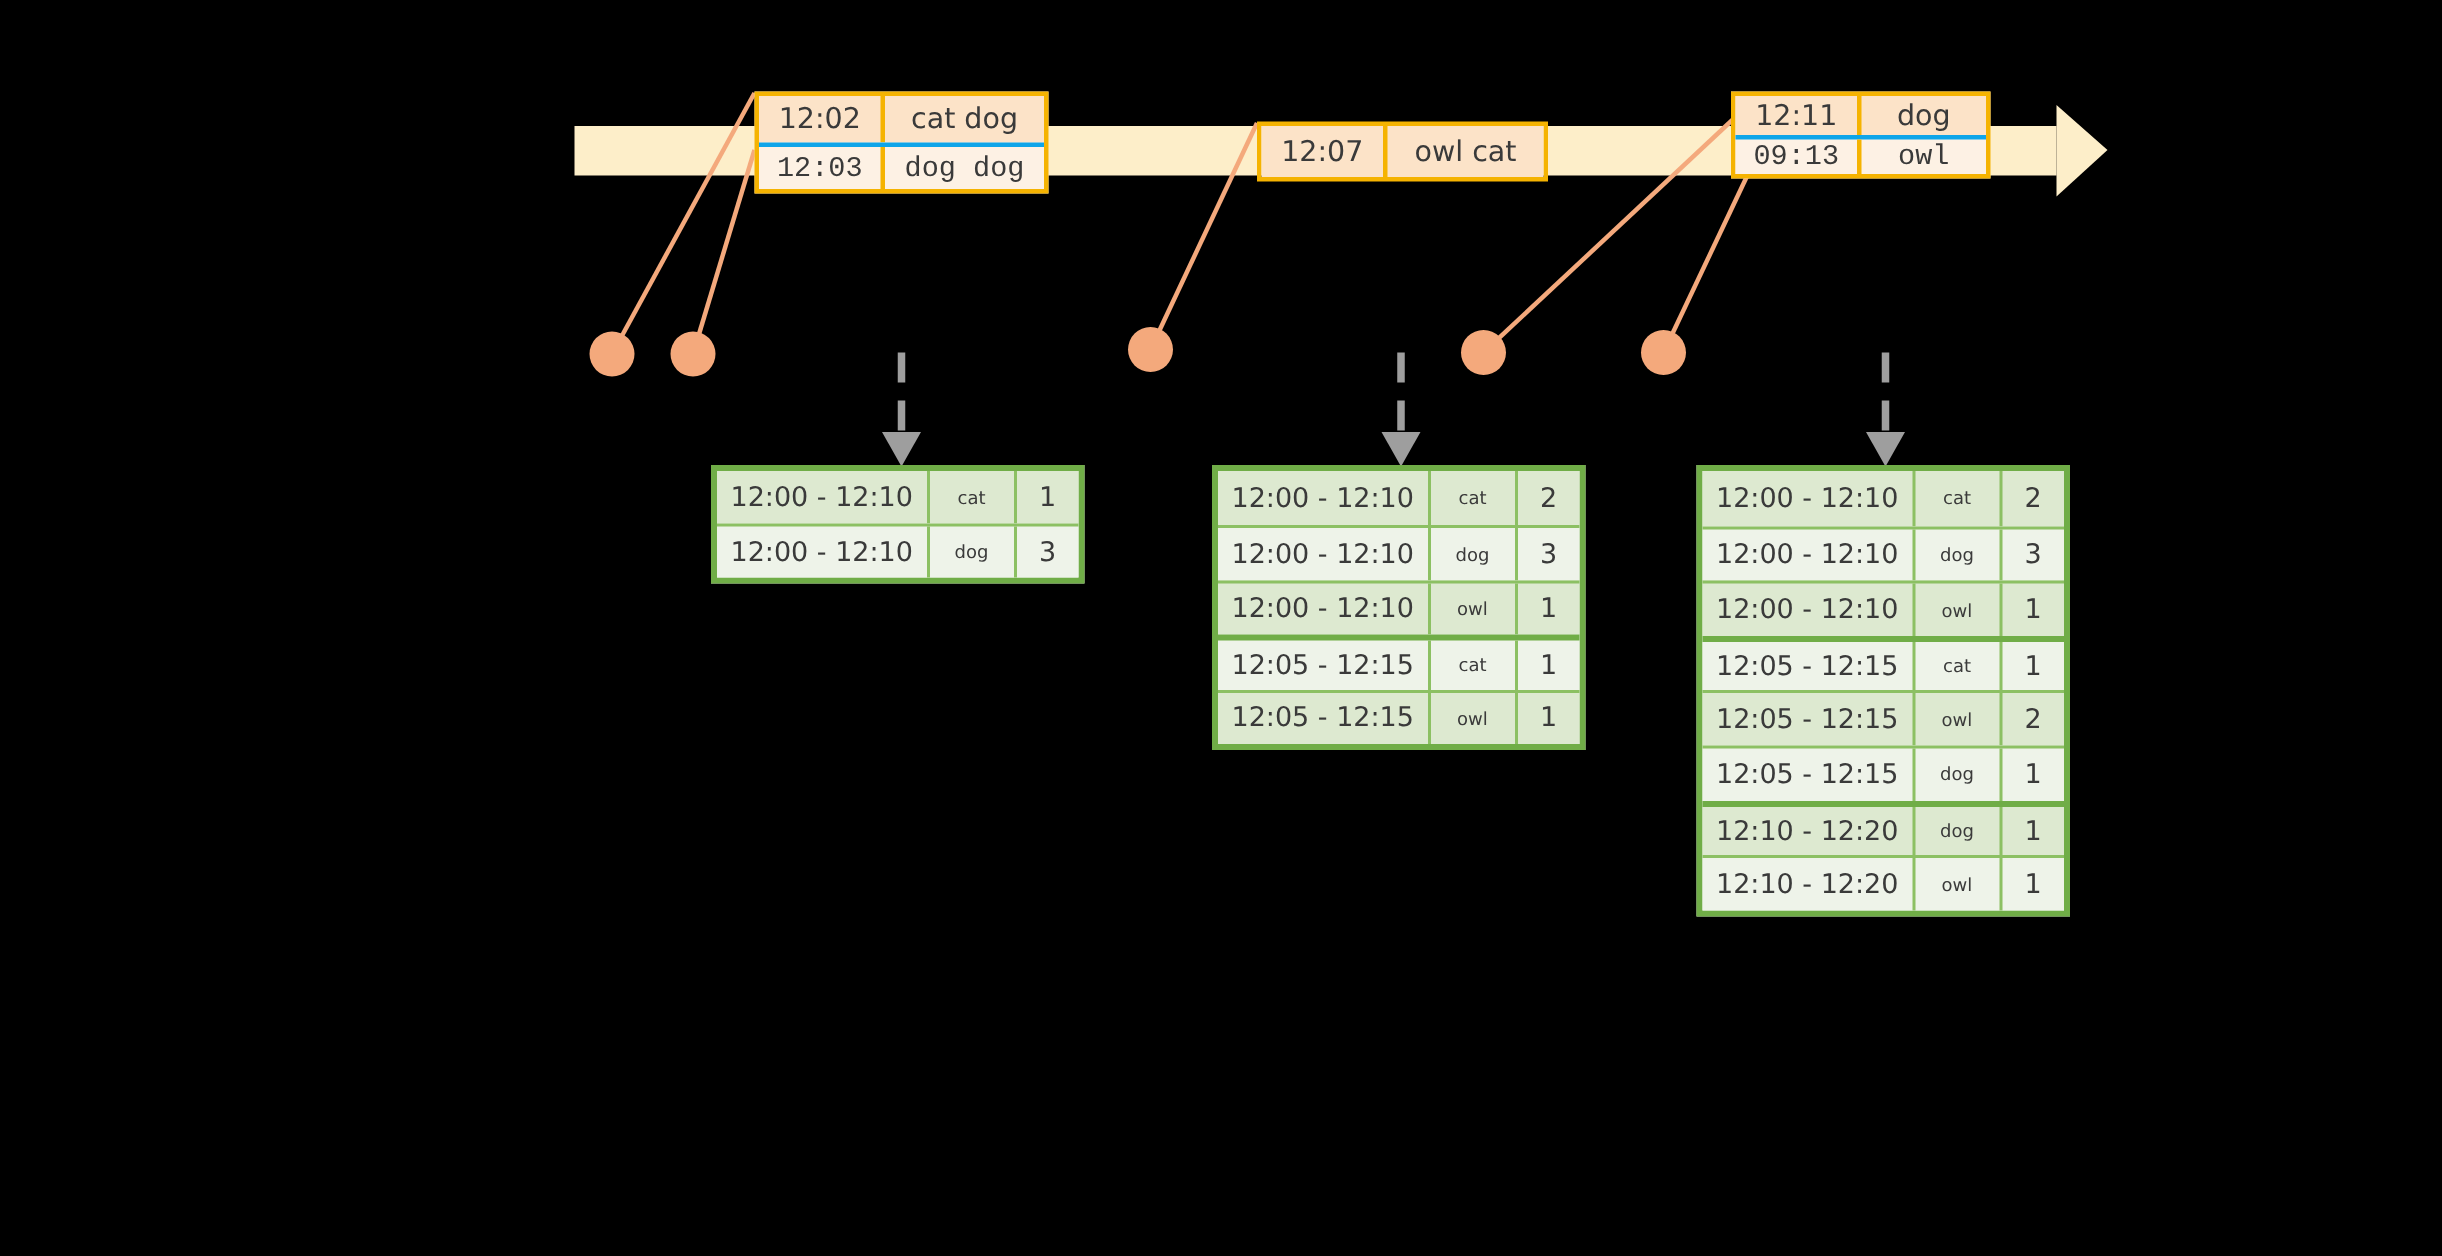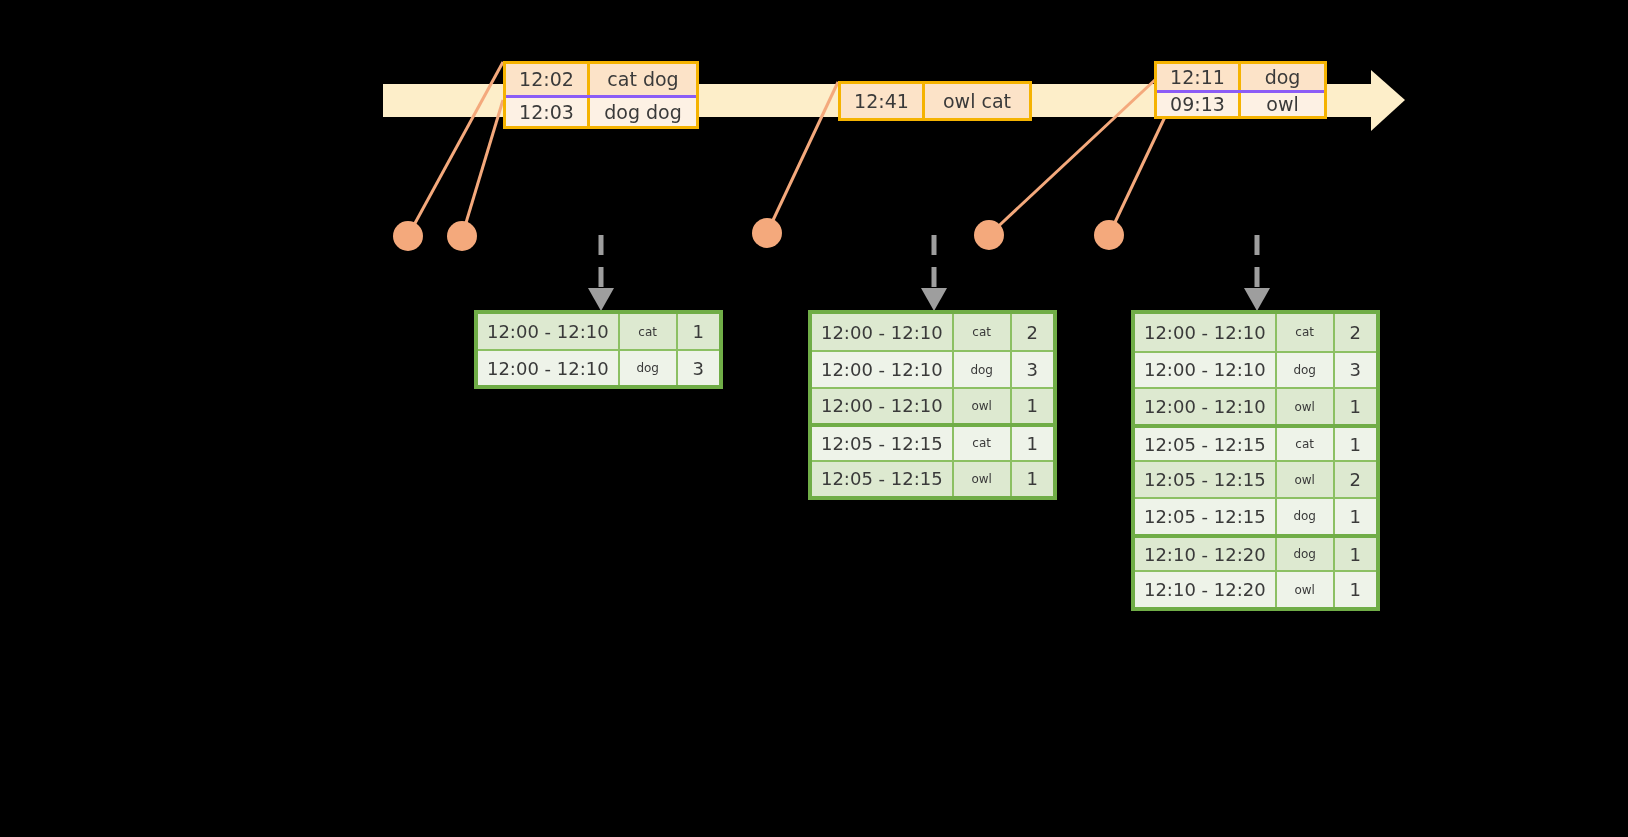--- a/index.html
+++ b/index.html
@@ -31,21 +31,22 @@
     flex-direction: column;
     background: #fdeedb;
   }
   .event-row {
     display: flex;
     flex-direction: row;
     height: 38px;
     box-sizing: border-box;
   }
   .event-row + .event-row {
-    border-top: 3px solid #8b5cf6;
+    border-top: 3px solid #0ea5e9;
+    font-family: Liberation Mono, monospace;
   }
   .event-row.shade-a { background: #fce3c8; }
   .event-row.shade-b { background: #fdf1e4; }
   .event-time {
     width: 84px;
     display: flex;
     align-items: center;
     justify-content: center;
     font-size: 19px;
     color: #3a3a3a;
@@ -153,21 +154,21 @@
       <div class="event-words">cat dog</div>
     </div>
     <div class="event-row shade-b">
       <div class="event-time">12:03</div>
       <div class="event-words">dog dog</div>
     </div>
   </div>
 
   <div class="event-group" style="left:838px; top:81px; width:194px; height:40px;">
     <div class="event-row shade-a">
-      <div class="event-time">12:41</div>
+      <div class="event-time">12:07</div>
       <div class="event-words">owl cat</div>
     </div>
   </div>
 
   <div class="event-group" style="left:1154px; top:61px; width:173px; height:58px;">
     <div class="event-row shade-a">
       <div class="event-time">12:11</div>
       <div class="event-words">dog</div>
     </div>
     <div class="event-row shade-b">

